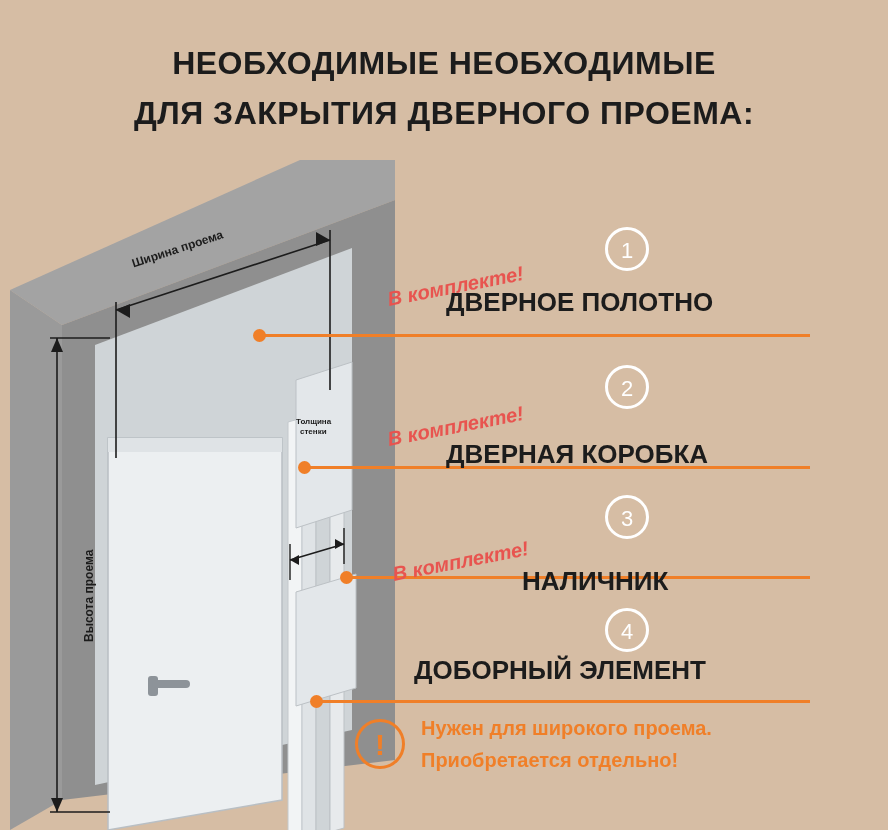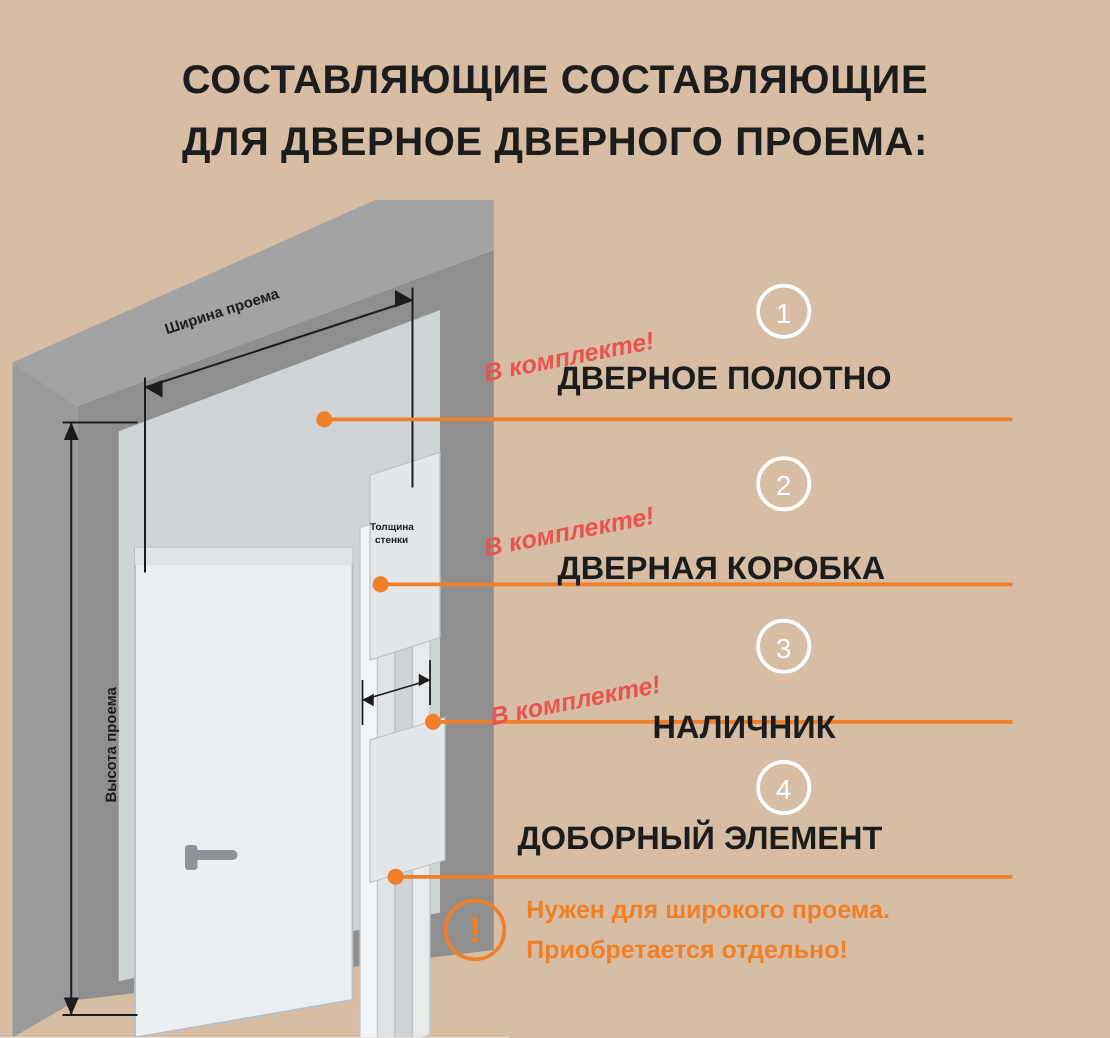--- a/index.html
+++ b/index.html
@@ -152,22 +152,22 @@
     line-height: 10px;
     text-align: center;
   }
 </style>
 </head>
 <body>
 
 <div id="page">
 
   <div class="title-block">
-    <div class="title-line">СОСТАВЛЯЮЩИЕ СОСТАВЛЯЮЩИЕ</div>
-    <div class="title-line">ДЛЯ ДВЕРНОЕ ДВЕРНОГО ПРОЕМА:</div>
+    <div class="title-line">НЕОБХОДИМЫЕ НЕОБХОДИМЫЕ</div>
+    <div class="title-line">ДЛЯ ЗАКРЫТИЯ ДВЕРНОГО ПРОЕМА:</div>
   </div>
 
   <div class="illo">
     <svg width="470" height="690" viewBox="0 0 470 690" xmlns="http://www.w3.org/2000/svg">
 
       <g>
 
         <polygon points="10,150 300,20 395,20 395,60 62,185" fill="#a3a3a3"></polygon>
         <polygon points="10,150 62,185 62,660 10,690" fill="#9a9a9a"></polygon>
         <polygon points="62,185 395,60 395,620 62,660" fill="#8f8f8f"></polygon>

